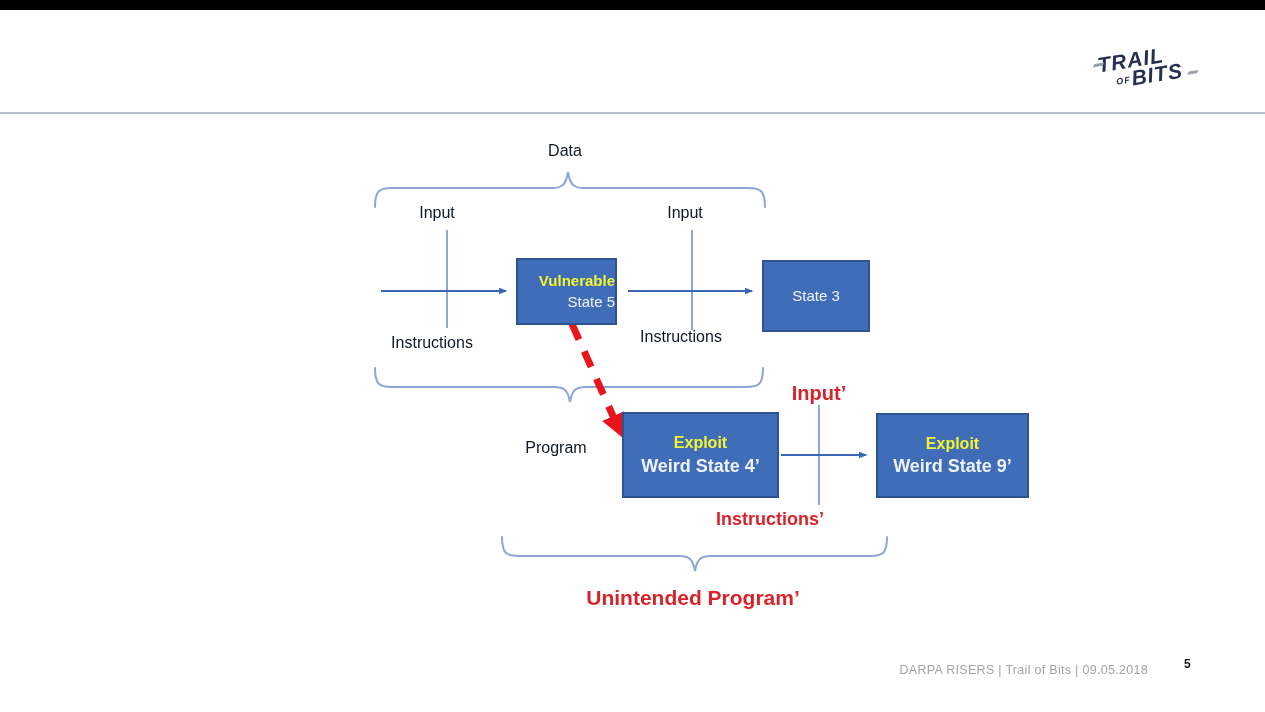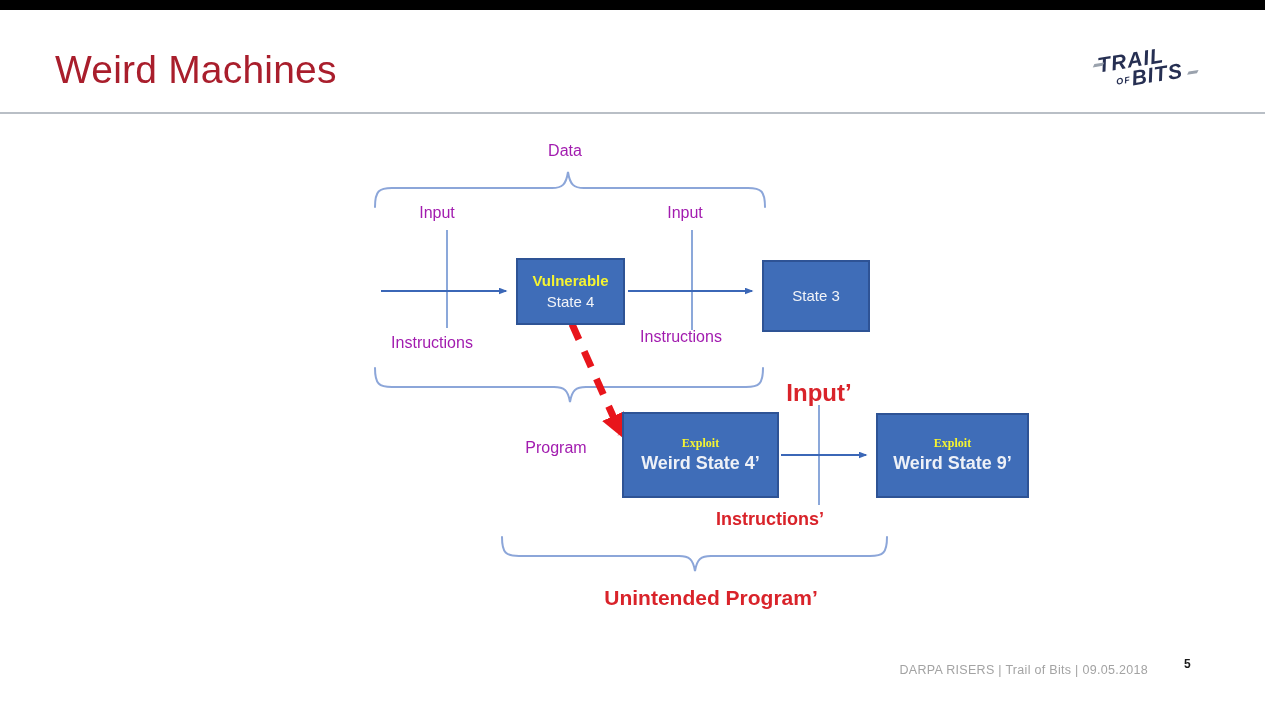--- a/index.html
+++ b/index.html
@@ -47,60 +47,59 @@
     position:absolute;
     background:#3f6db8;
     border:2px solid #2e5395;
     box-sizing:border-box;
     display:flex;flex-direction:column;align-items:center;justify-content:center;
     text-align:center;line-height:1.35;
   }
   .box .w{color:#f2f4f8;font-size:15px;}
   .box .y{color:#f5f431;font-weight:700;font-size:15px;}
   .box.big .w{font-size:18px;font-weight:700;color:#eef1f7;}
-  .box.big .y{font-size:12px;font-weight:700;font-family:Liberation Serif, serif;}
+  .box.big .y{font-size:16px;font-weight:700;}
   #box-state1{left:268px;top:261px;width:110px;height:62px;}
-  #box-state2{left:516px;top:258px;width:109px;height:67px;}
+  #box-state2{left:516px;top:258px;width:101px;height:67px;align-items:flex-end;}
   #box-state3{left:762px;top:260px;width:108px;height:72px;}
   #box-weird3{left:622px;top:412px;width:157px;height:86px;}
   #box-weird4{left:876px;top:413px;width:153px;height:85px;}
   
   .lbl{
     position:absolute;transform:translate(-50%,-50%);
-    font-size:16px;color:#a21caf;white-space:nowrap;
+    font-size:16px;color:#0f172a;white-space:nowrap;
   }
   .lbl.red{color:#d9232a;font-weight:600;}
   #lbl-data{left:565px;top:151px;}
   #lbl-input-left{left:437px;top:213px;}
   #lbl-input-right{left:685px;top:213px;}
   #lbl-instr-left{left:432px;top:343px;}
   #lbl-instr-right{left:681px;top:337px;}
   #lbl-program{left:556px;top:448px;}
-  #lbl-input-prime{left:819px;top:393px;font-size:24px;}
+  #lbl-input-prime{left:819px;top:393px;font-size:20px;}
   #lbl-instr-prime{left:770px;top:519px;font-size:18px;}
-  #lbl-unintended{left:693px;top:598px;font-size:21px;margin-left:18px;}
+  #lbl-unintended{left:693px;top:598px;font-size:21px;}
   svg.net{position:absolute;left:0;top:0;pointer-events:none;}
   
   .footer{
     position:absolute;right:117px;top:663px;
     font-size:12.5px;color:#a3a3a3;letter-spacing:0.3px;white-space:nowrap;
   }
   .pageno{
     position:absolute;left:1184px;top:657px;
     font-size:12px;font-weight:700;color:#1a1a1a;
   }
 </style>
 </head>
 <body>
 
 <div class="slide">
 
   <div class="topbar"></div>
 
-  <div class="title">Weird Machines</div>
   <div class="divider"></div>
 
   <div class="logo">
     <div class="accent a1"></div>
     <div class="l1">TRAIL</div>
     <div class="l2"><span class="of">OF</span><span>BITS</span></div>
     <div class="accent a2"></div>
   </div>
 
   <svg class="net" width="1265" height="712" viewBox="0 0 1265 712">
@@ -126,21 +125,21 @@
     <line x1="381" y1="291" x2="506" y2="291" stroke="#3b67b7" stroke-width="2" marker-end="url(#ab)"></line>
     <line x1="628" y1="291" x2="752" y2="291" stroke="#3b67b7" stroke-width="2" marker-end="url(#ab)"></line>
     <line x1="781" y1="455" x2="866" y2="455" stroke="#3b67b7" stroke-width="2" marker-end="url(#ab)"></line>
 
     <line x1="572" y1="324" x2="621" y2="434" stroke="#e8151b" stroke-width="7" stroke-dasharray="17 13" marker-end="url(#ar)"></line>
   </svg>
 
 
   <div class="box" id="box-state2">
     <span class="y">Vulnerable</span>
-    <span class="w">State 4</span>
+    <span class="w">State 5</span>
   </div>
 
   <div class="box" id="box-state3">
     <span class="w">State 3</span>
   </div>
 
   <div class="box big" id="box-weird3">
     <span class="y">Exploit</span>
     <span class="w">Weird State 4’</span>
   </div>

